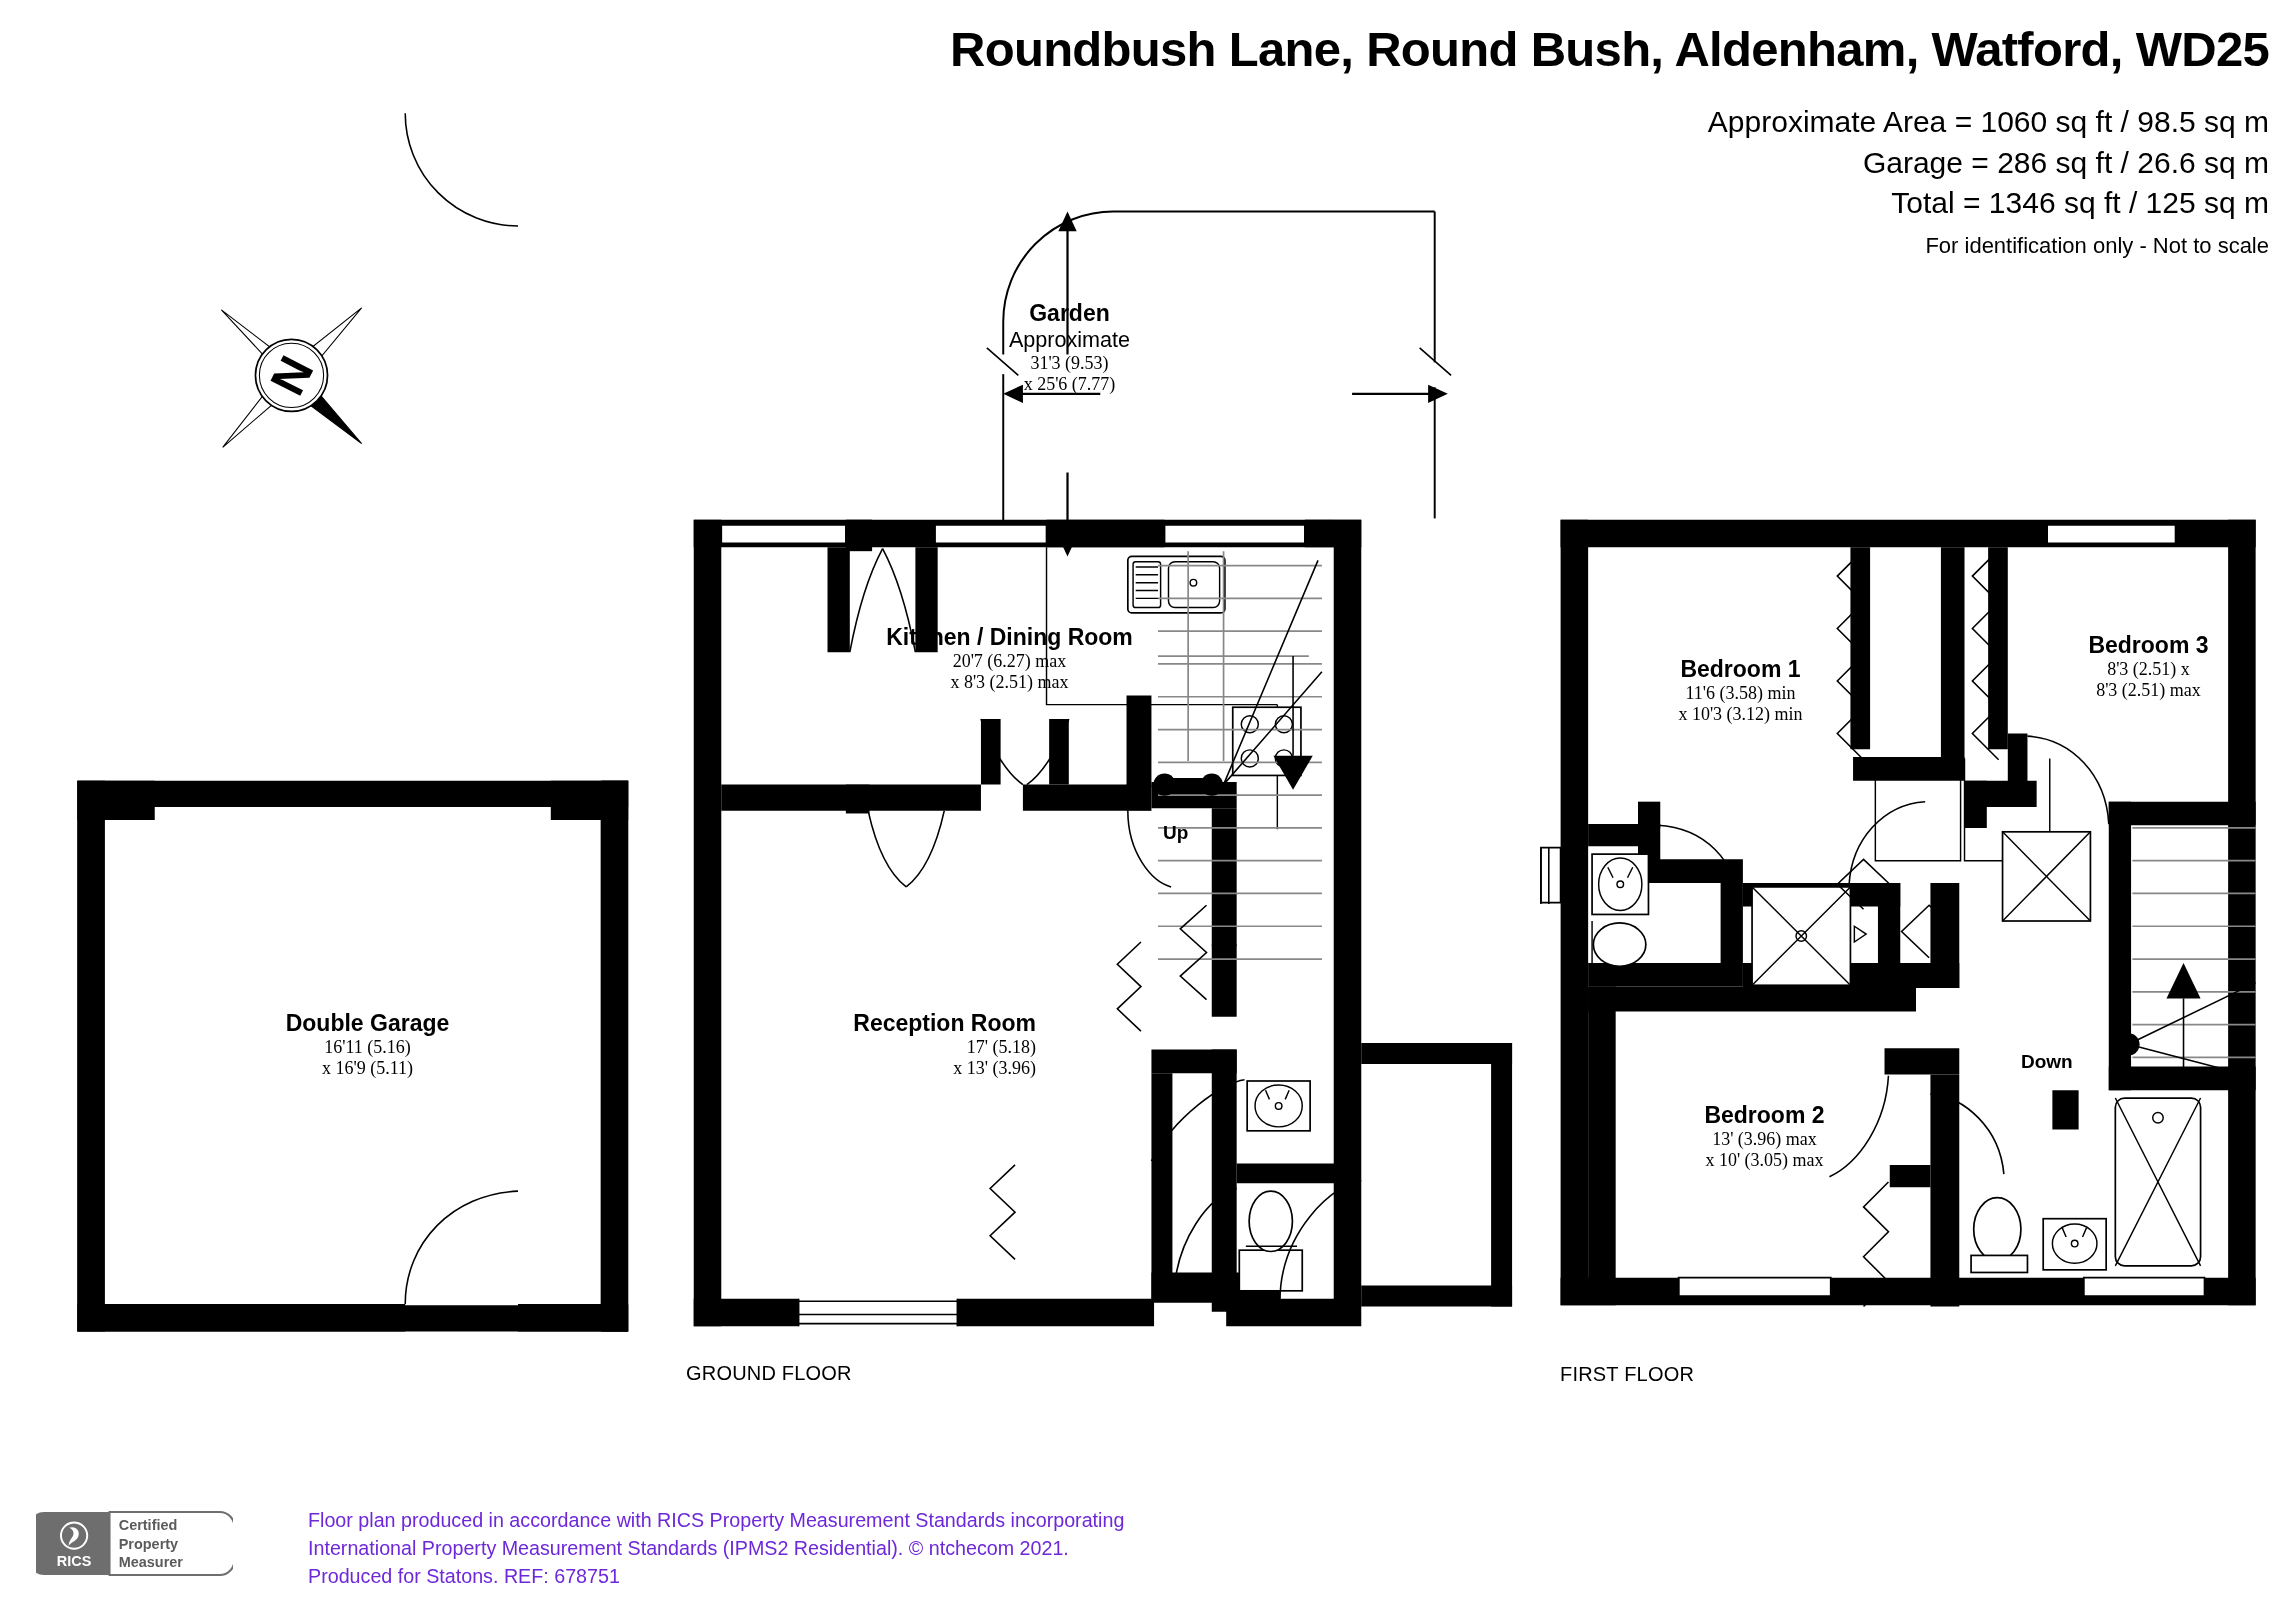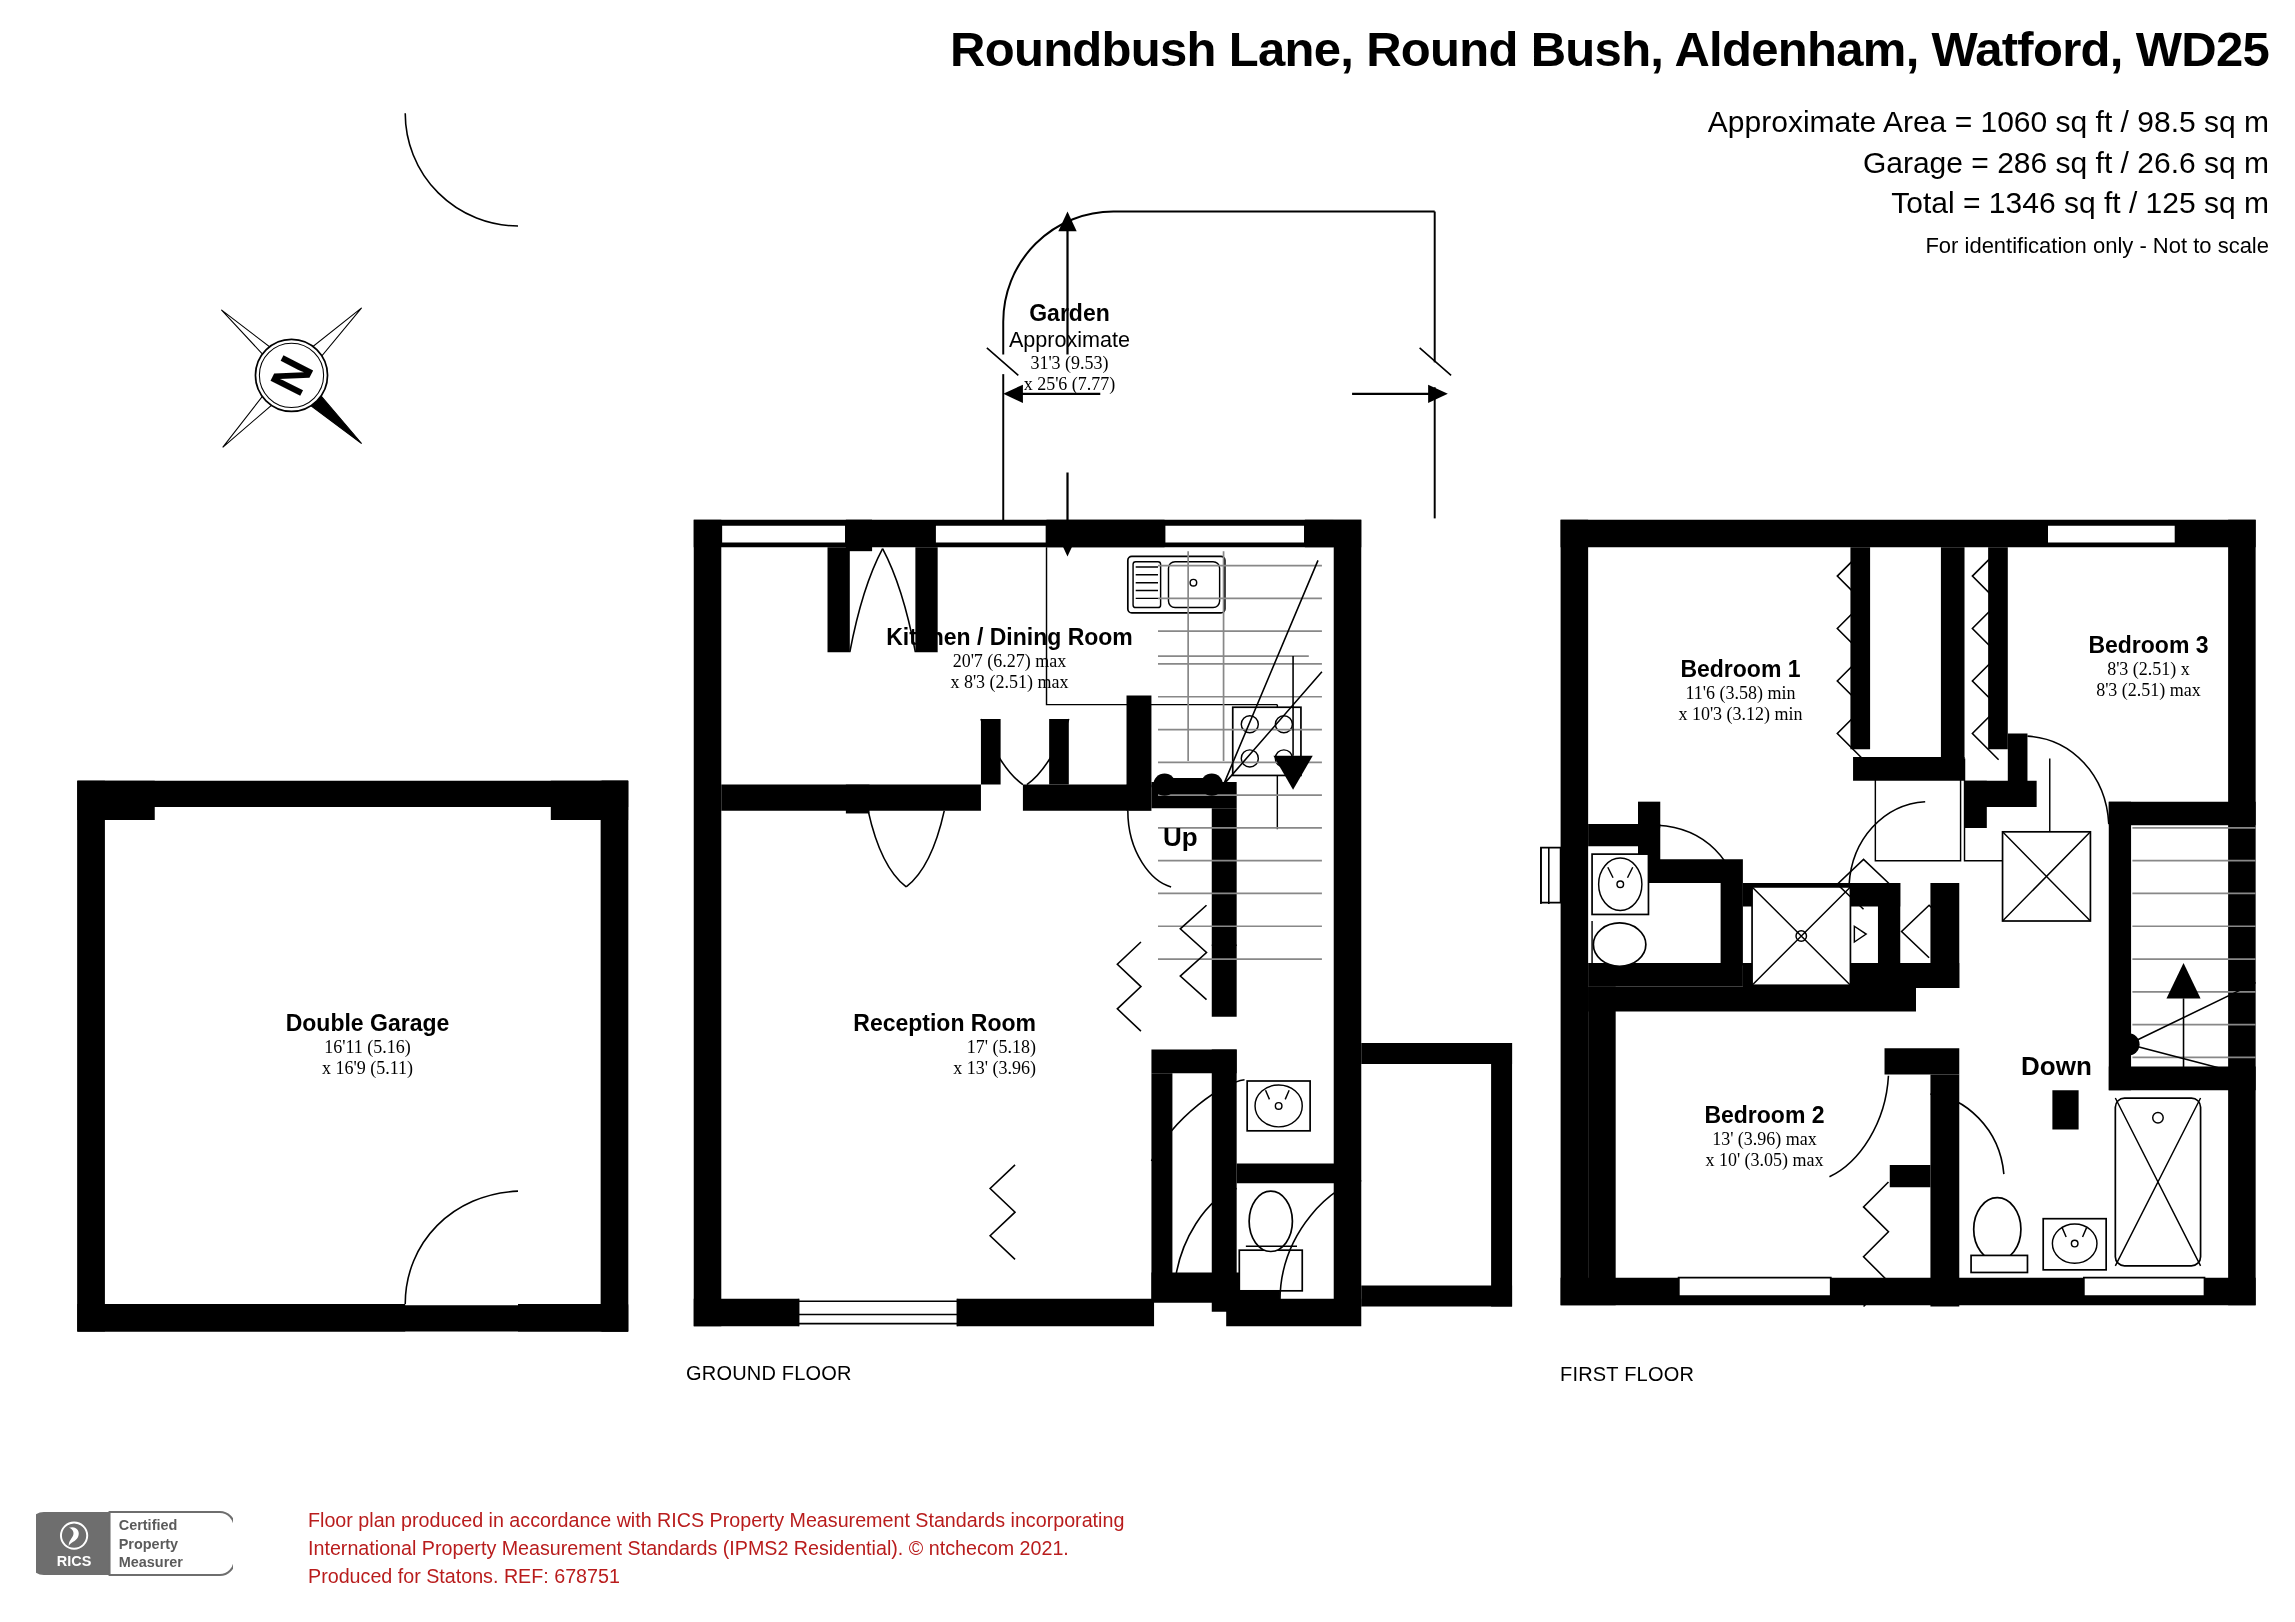--- a/index.html
+++ b/index.html
@@ -24,27 +24,27 @@
 
   
   #plan{position:absolute;left:0;top:0;width:2295px;height:1623px;}
 
   
   .lbl{position:absolute;text-align:center;line-height:1.18;white-space:nowrap;}
   .lbl .nm{font-weight:bold;font-size:23px;display:block;}
   .lbl .dm{font-size:18px;display:block;font-family:Liberation Serif, serif;}
   .lbl .ap{font-size:21.6px;display:block;}
   .floorlbl{position:absolute;font-weight:normal;font-size:20px;letter-spacing:0.2px;}
-  .updown{position:absolute;font-weight:bold;font-size:26px;}
+  .updown{position:absolute;font-weight:bold;font-size:19px;}
 
   
   #footer{position:absolute;left:36px;top:1508px;width:1312px;height:98px;}
   #ricsBadge{position:absolute;left:0;top:0;width:197px;height:71px;}
   #ricsTxt{
-    position:absolute;left:272px;top:-1.3px;font-size:19.7px;line-height:1.42;color:#b91c1c;
+    position:absolute;left:272px;top:-1.3px;font-size:19.7px;line-height:1.42;color:#6d28d9;
   }
   #ricsTxt div{white-space:nowrap;}
 </style>
 </head>
 <body>
 
 <div id="header">
   <div id="title">Roundbush Lane, Round Bush, Aldenham, Watford, WD25</div>
   <div class="areaLine" id="areaA">Approximate Area = 1060 sq ft / 98.5 sq m</div>
   <div class="areaLine" id="areaB">Garage = 286 sq ft / 26.6 sq m</div>

